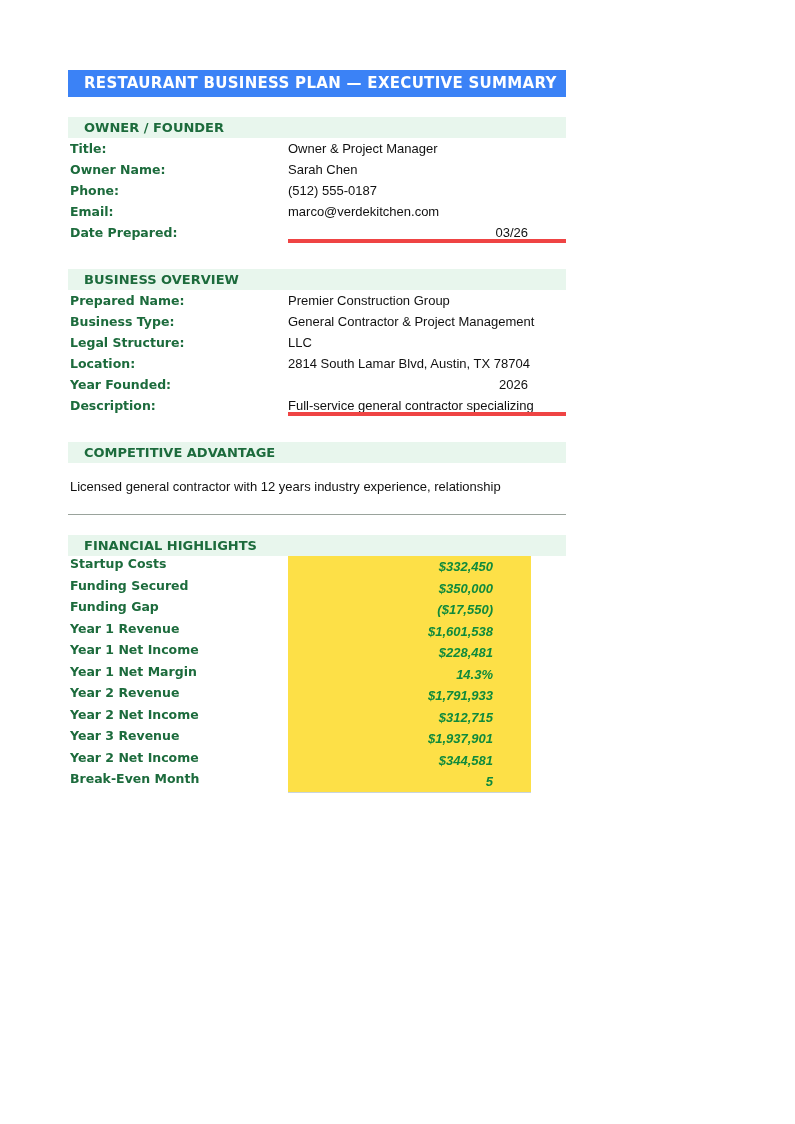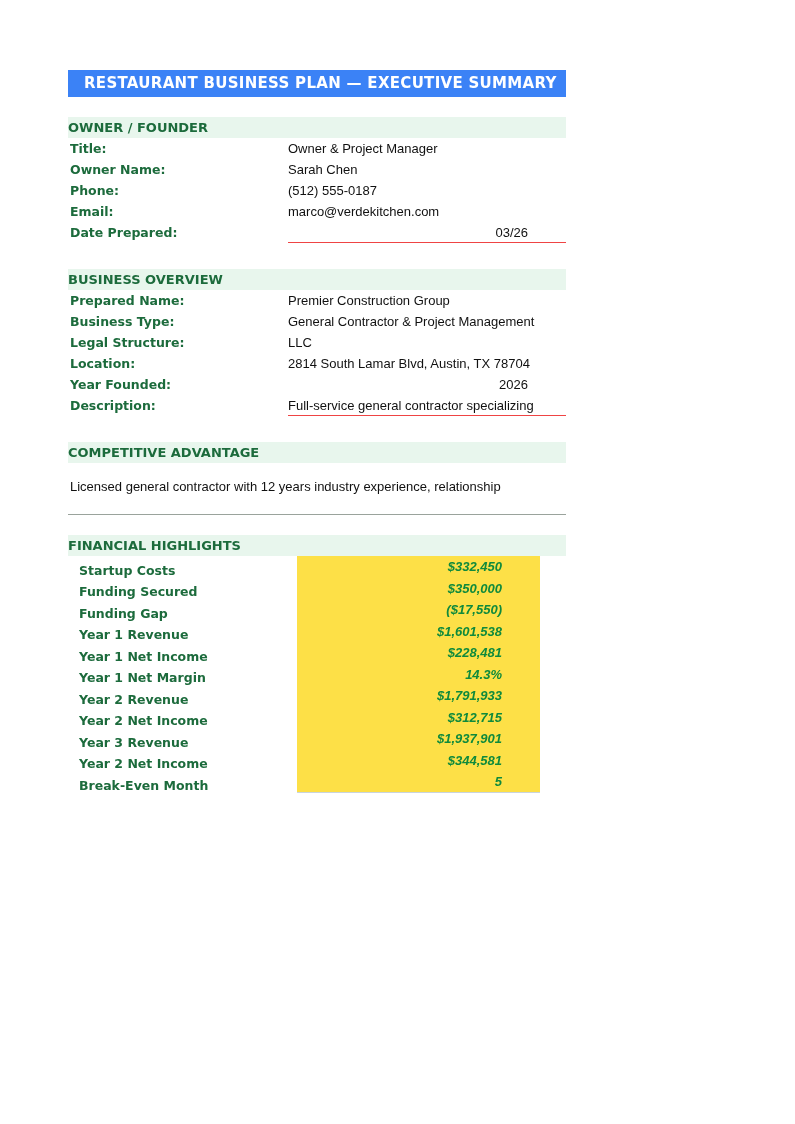--- a/index.html
+++ b/index.html
@@ -46,21 +46,21 @@
   }
 
   
   .section-head {
     background: #e8f6ed;
     color: #1c6b3c;
     font-weight: bold;
     font-size: 13px;
     height: 21px;
     line-height: 21px;
-    padding-left: 0;
+    padding-left: 16px;
     white-space: nowrap;
     overflow: hidden;
     font-family: "DejaVu Sans", sans-serif;
   }
   .spacer-sm { height: 13px; }
   .spacer-md { height: 20px; }
   .spacer-lg { height: 26px; }
 
   
   .row {
@@ -86,21 +86,21 @@
     font-family: "Liberation Sans", sans-serif;
     font-size: 13px;
     white-space: nowrap;
     overflow: hidden;
   }
   .row .value.num {
     text-align: right;
     padding-right: 38px;
   }
   .row .value.underline {
-    border-bottom: 1px solid #ef4444;
+    border-bottom: 4px solid #ef4444;
     height: 20px;
     line-height: 20px;
     box-sizing: border-box;
   }
 
   
   .para {
     font-size: 13px;
     color: #111111;
     height: 22px;
@@ -113,22 +113,21 @@
   .rule {
     border-top: 1px solid #9aa39c;
     margin-top: 16px;
     height: 0;
   }
 
   
   .fin-row {
     display: flex;
     height: 21.5px;
-    align-items: flex-end;
-    margin-left: 9px;
+    align-items: flex-start;
   }
   .fin-row .flabel {
     width: 218px;
     flex: 0 0 218px;
     font-weight: bold;
     color: #1c6b3c;
     font-family: "DejaVu Sans", sans-serif;
     font-size: 12.5px;
     padding-left: 2px;
     white-space: nowrap;

